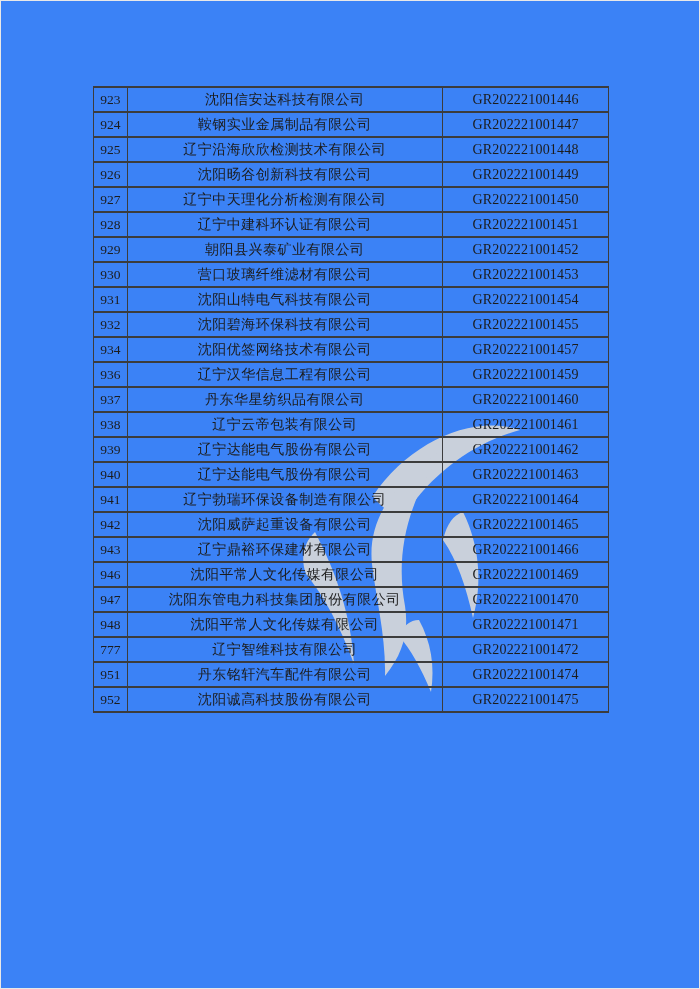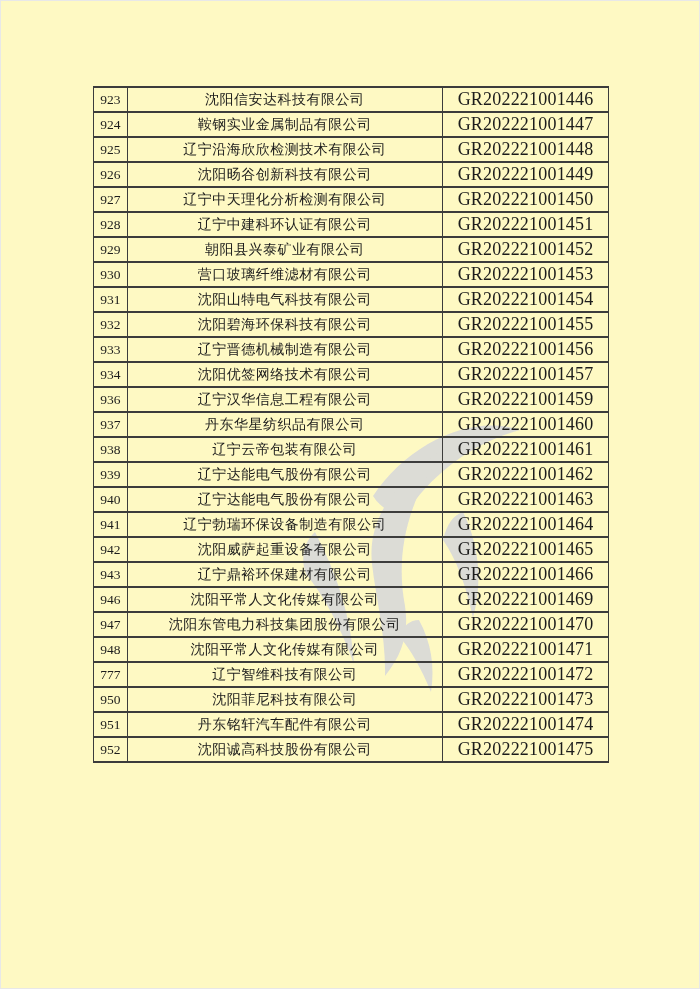--- a/index.html
+++ b/index.html
@@ -1,21 +1,21 @@
 <!DOCTYPE html>
 <html><head>
 <meta charset="utf-8">
 <style>
   * { margin: 0; padding: 0; box-sizing: border-box; }
   html, body { background: #ffffff; }
   .page {
     position: relative;
     width: 700px;
     height: 989px;
-    background: #fef9c3;
+    background: #3b82f6;
     border: 1px solid #e8e8e8;
     overflow: hidden;
     font-family: "Liberation Serif", "DejaVu Serif", serif;
   }
   .watermark {
     position: absolute;
     left: 290px;
     top: 383px;
     width: 230px;
     height: 312px;
@@ -38,21 +38,21 @@
     height: 25px;
     text-align: center;
     vertical-align: middle;
     color: #1c1c1c;
     background: transparent;
     overflow: hidden;
     white-space: nowrap;
   }
   td.col-num   { width: 33px;  font-size: 13.5px; }
   td.col-name  { width: 310px; font-size: 14px; letter-spacing: 0.5px; }
-  td.col-code  { width: 163px; font-size: 18px; letter-spacing: 0.2px; }
+  td.col-code  { width: 163px; font-size: 14px; letter-spacing: 0.2px; }
 </style>
 </head>
 <body>
 
 <div class="page">
 
   <svg class="watermark" viewBox="0 0 230 312" aria-hidden="true">
     <g fill="#d9d9d9" opacity="0.9">
 
       <path d="M 82 112 C 118 58, 182 30, 229 46 C 186 58, 148 84, 120 122 C 108 133, 92 128, 82 112 Z"></path>
@@ -122,25 +122,20 @@
       <td class="col-name">沈阳山特电气科技有限公司</td>
       <td class="col-code">GR202221001454</td>
     </tr>
 
     <tr>
       <td class="col-num">932</td>
       <td class="col-name">沈阳碧海环保科技有限公司</td>
       <td class="col-code">GR202221001455</td>
     </tr>
 
-    <tr>
-      <td class="col-num">933</td>
-      <td class="col-name">辽宁晋德机械制造有限公司</td>
-      <td class="col-code">GR202221001456</td>
-    </tr>
 
     <tr>
       <td class="col-num">934</td>
       <td class="col-name">沈阳优签网络技术有限公司</td>
       <td class="col-code">GR202221001457</td>
     </tr>
 
 
     <tr>
       <td class="col-num">936</td>
@@ -209,25 +204,20 @@
       <td class="col-name">沈阳平常人文化传媒有限公司</td>
       <td class="col-code">GR202221001471</td>
     </tr>
 
     <tr>
       <td class="col-num">777</td>
       <td class="col-name">辽宁智维科技有限公司</td>
       <td class="col-code">GR202221001472</td>
     </tr>
 
-    <tr>
-      <td class="col-num">950</td>
-      <td class="col-name">沈阳菲尼科技有限公司</td>
-      <td class="col-code">GR202221001473</td>
-    </tr>
 
     <tr>
       <td class="col-num">951</td>
       <td class="col-name">丹东铭轩汽车配件有限公司</td>
       <td class="col-code">GR202221001474</td>
     </tr>
 
     <tr>
       <td class="col-num">952</td>
       <td class="col-name">沈阳诚高科技股份有限公司</td>

